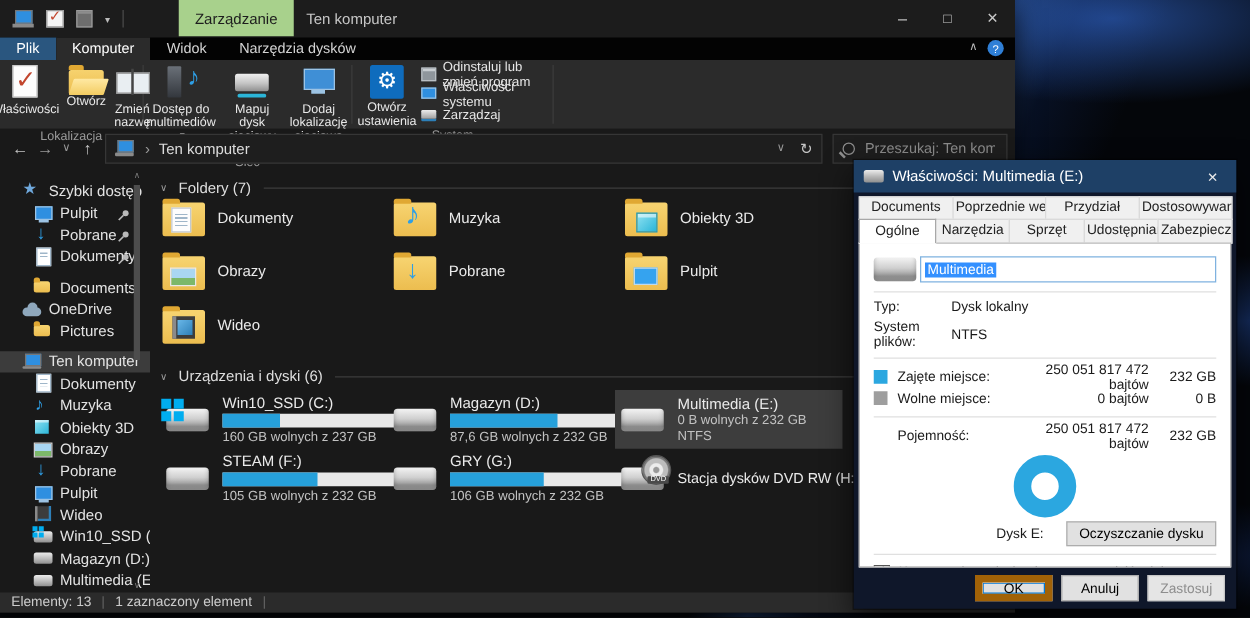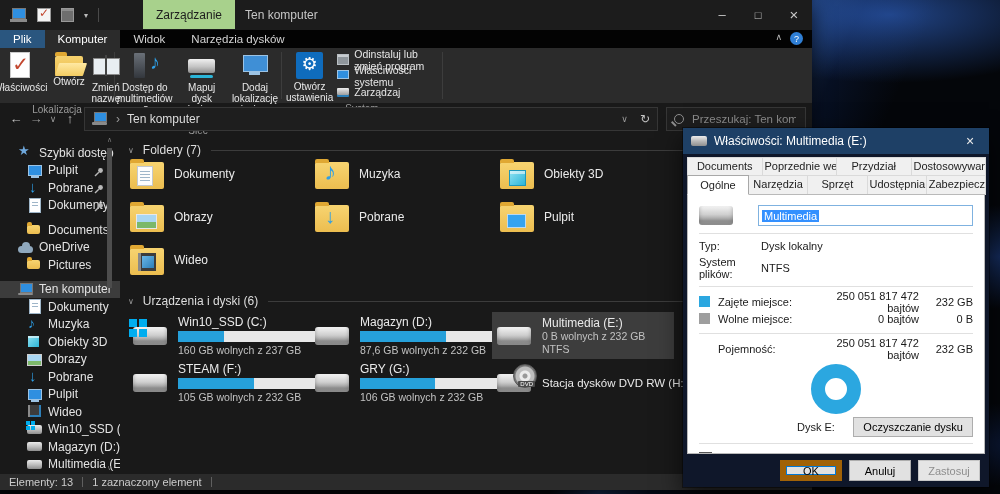--- a/index.html
+++ b/index.html
@@ -187,21 +187,21 @@
   .dr-sm{width:16px;height:10px;border-radius:2px;background:linear-gradient(180deg,#ececec,#b5b5b5 55%,#8f8f8f);}
   .dr-lg{width:34px;height:19px;border-radius:3px;background:linear-gradient(180deg,#f4f4f4,#cfcfcf 45%,#9a9a9a 78%,#b8b8b8);
     box-shadow:inset 0 -3px 4px rgba(0,0,0,.25);}
   .dlg-tabs{padding:3px 4px 0;flex:none;}
   .trow{display:flex;}
   .ttab{flex:1;text-align:center;padding:2px 2px 3px;border:1px solid #dadada;background:#f0f0f0;
     color:#222;font-size:11px;margin-right:-1px;white-space:nowrap;overflow:hidden;}
   .trow2{margin-top:-1px;margin-bottom:-1px;position:relative;}
   .ttab.active{background:#fff;border:1px solid #a8a8a8;border-bottom:1px solid #fff;z-index:3;padding-top:3px;}
   .dlg-panel{flex:1;margin:0 4px;background:#fff;border:1px solid #b9b9b9;padding:7px 11px 2px;overflow:hidden;position:relative;z-index:1;}
-  .vol-row{display:flex;align-items:center;gap:25px;margin:3px 0 7px;}
+  .vol-row{display:flex;align-items:center;gap:3px;margin:3px 0 7px;}
   .input-like{flex:1;height:19px;border:1px solid #7fb2e0;background:#fff;display:flex;align-items:center;padding:0 3px;}
   .sel-text{background:#3390ff;color:#fff;padding:0 2px;font-size:11px;}
   .hr{height:1px;background:#e0e0e0;margin:6px 0;}
   .fieldgrid{display:grid;grid-template-columns:62px 1fr;row-gap:4px;margin:5px 0;}
   .fval{color:#1a1a1a;}
   .urow{display:flex;align-items:center;height:17px;}
   .swatch{width:11px;height:11px;margin-right:8px;flex:none;}
   .ulabel{width:86px;}
   .ubytes{flex:1;text-align:right;}
   .usize{width:54px;text-align:right;}

